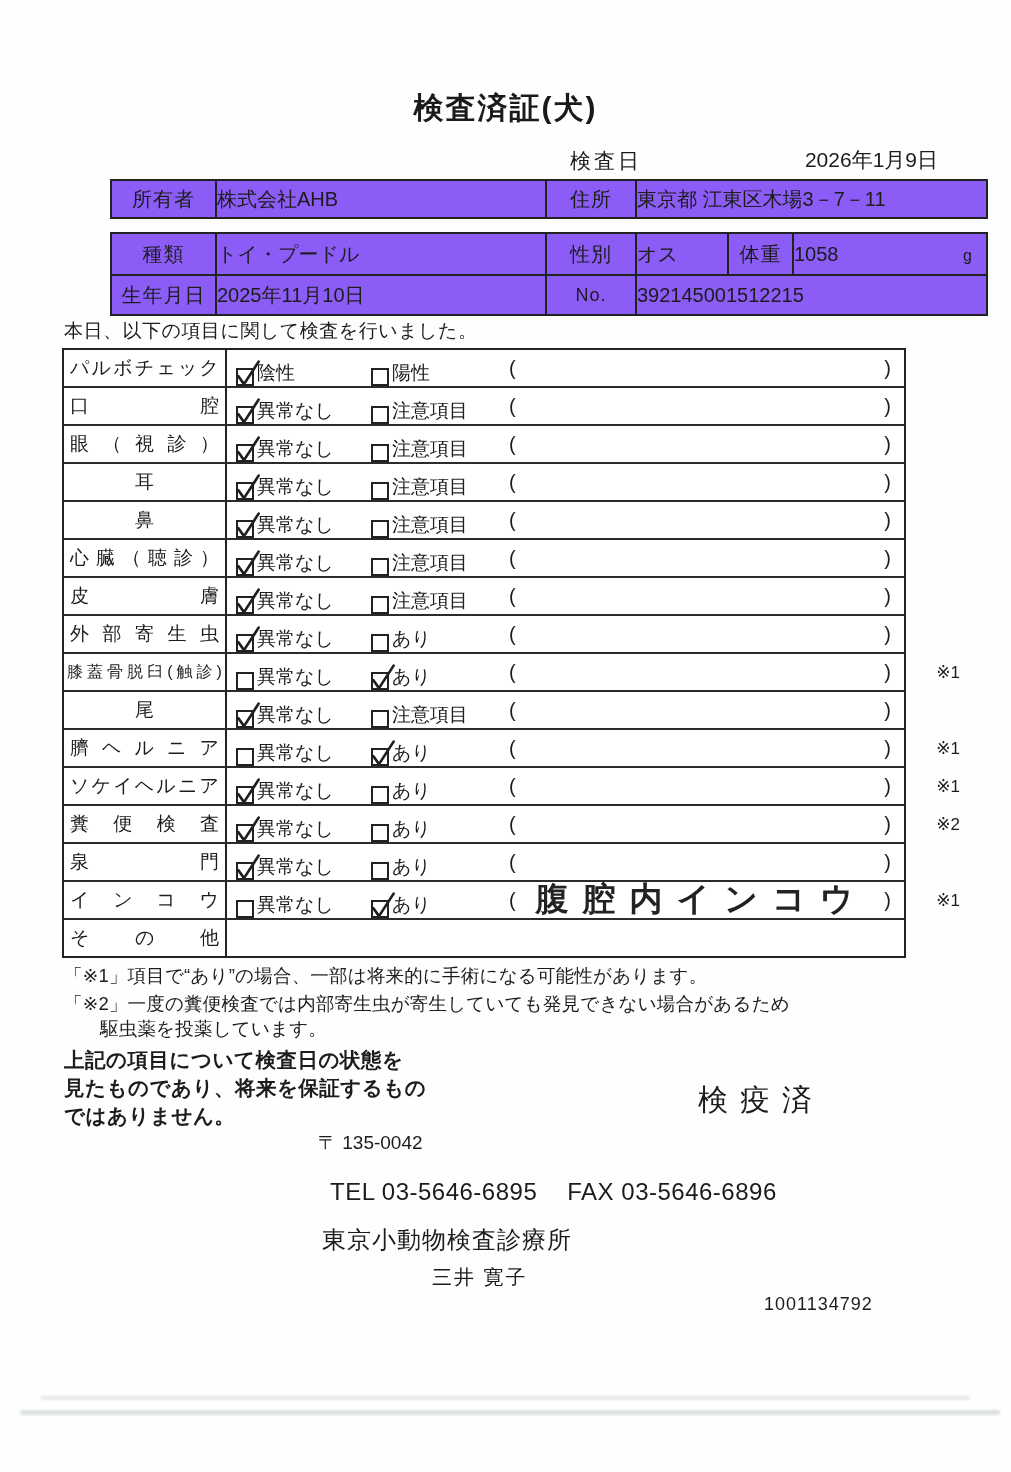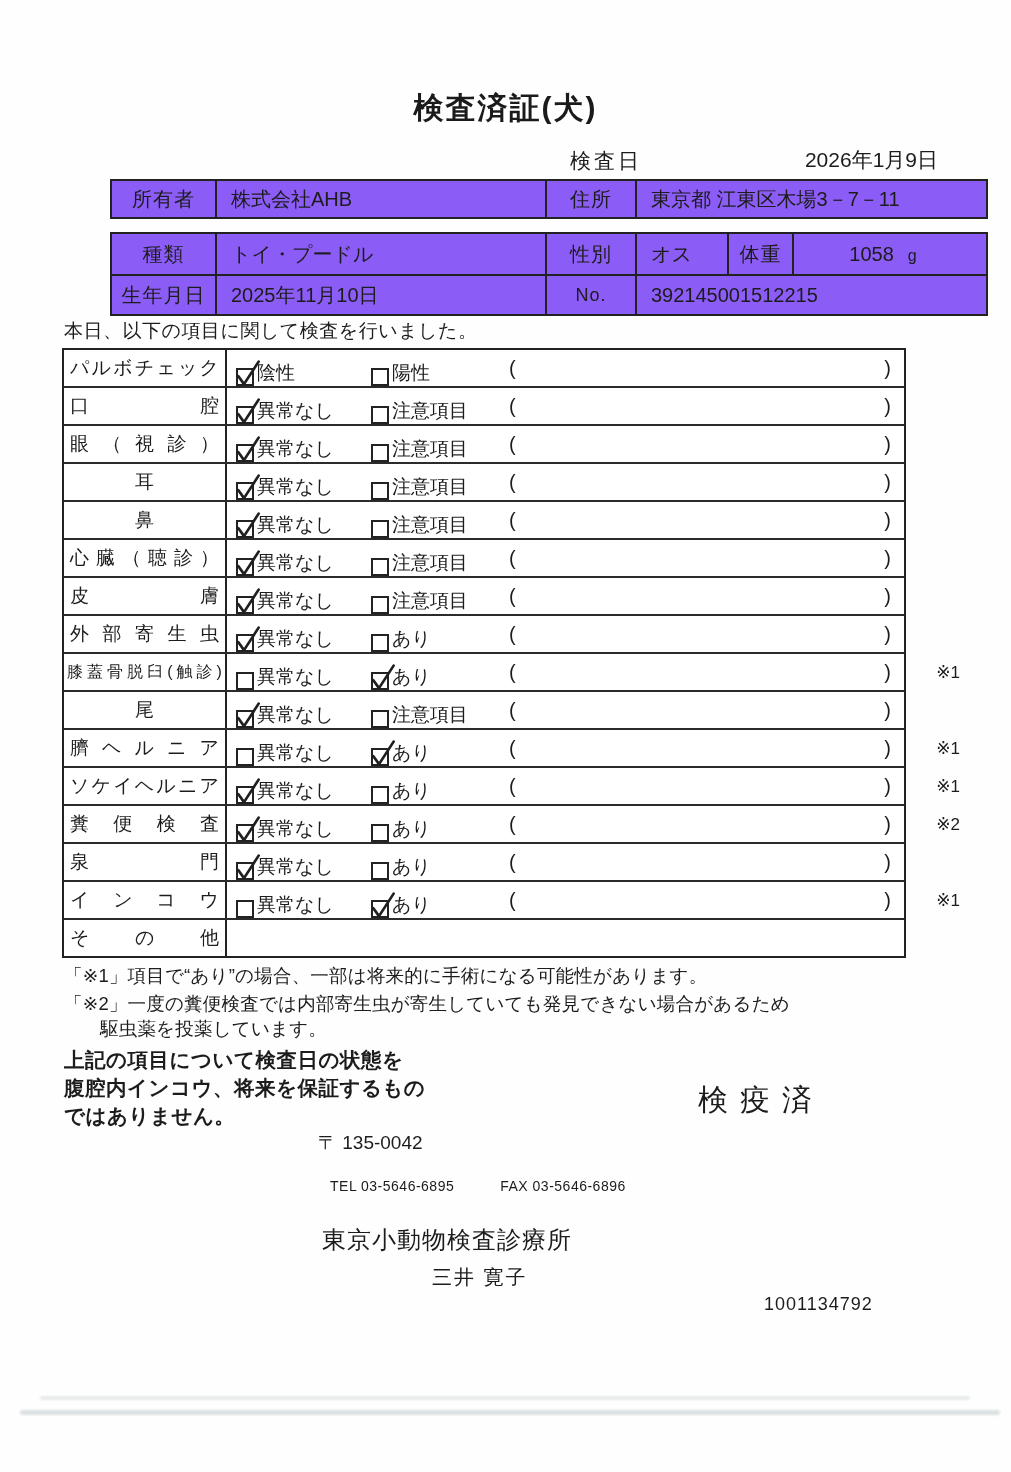--- a/index.html
+++ b/index.html
@@ -23,30 +23,30 @@
   .date-value{left:760px;top:146px;width:178px;text-align:right;font-size:21px;}
 
   
   .hbox{border:2px solid #222;box-sizing:border-box;background:#8b5cf6;margin-left:48px;}
   .hrow{display:grid;align-items:center;box-sizing:border-box;}
   .hcell{
     height:100%;display:flex;align-items:center;box-sizing:border-box;
     font-size:20px;white-space:nowrap;overflow:visible;
   }
   .hcell.lab{justify-content:center;letter-spacing:1px;}
-  .hcell.val{padding-left:14px;}
+  .hcell.val{padding-left:0;}
   .bl{border-left:2px solid #222;}
   .bt{border-top:2px solid #222;}
   .owner-table{left:62px;top:179px;width:878px;height:40px;}
   .owner-table .hrow{grid-template-columns:103px 330px 90px 1fr;height:100%;}
   .pet-table{left:62px;top:232px;width:878px;height:84px;}
   .pet-table .hrow{height:40px;}
   .pet-r1{grid-template-columns:103px 330px 90px 92px 65px 1fr;}
   .pet-r2{grid-template-columns:103px 330px 90px 1fr;}
-  .weight-cell{justify-content:center;padding-right:14px;gap:14px;}
+  .weight-cell{justify-content:space-between;padding-right:14px;gap:14px;}
   .unit{font-size:16px;padding-top:4px;}
   .no-lab{font-size:18px;}
 
   .intro{left:64px;top:318px;font-size:19px;letter-spacing:0.5px;}
 
   
   .etable{
     left:62px;top:348px;width:844px;
     border:2px solid #222;box-sizing:border-box;background:#fff;
   }
@@ -89,21 +89,21 @@
   .n2b{left:100px;top:1016px;}
 
   .disc{font-size:20.5px;font-weight:600;letter-spacing:0.5px;}
   .d1{left:64px;top:1046px;}
   .d2{left:64px;top:1074px;}
   .d3{left:64px;top:1102px;}
 
   .stamp{left:698px;top:1080px;font-size:30px;letter-spacing:12px;font-weight:400;}
 
   .postal{left:318px;top:1130px;font-size:19px;display:flex;gap:42px;}
-  .tel{left:330px;top:1178px;font-size:14px;display:flex;gap:46px;letter-spacing:0.5px;}
+  .tel{left:330px;top:1178px;font-size:24px;display:flex;gap:30px;letter-spacing:0.5px;}
   .clinic{left:322px;top:1224px;font-size:24px;letter-spacing:1px;}
   .vet{left:432px;top:1264px;font-size:20px;letter-spacing:2px;}
   .code{left:764px;top:1294px;font-size:18px;letter-spacing:1px;}
 
   
   .artifact{position:absolute;border-radius:2px;filter:blur(1.2px);}
   .a1{left:40px;top:1396px;width:930px;height:4px;background:#dde2e3;opacity:.7;}
   .a2{left:20px;top:1410px;width:980px;height:5px;background:#d3dadc;opacity:.8;}
 </style>
 </head>
@@ -502,40 +502,41 @@
           </span>
           <span class="opt opt2">
             <span class="cb checked">
               <svg viewBox="0 0 24 26">
                 <path d="M3 15 L8 22 L21 2" fill="none" stroke="#1f1f1f" stroke-width="2.4" stroke-linecap="round" stroke-linejoin="round"></path>
               </svg>
             </span>
             <span>あり</span>
           </span>
           <span class="popen">(</span>
+          <span class="ptext">腹腔内インコウ</span>
           <span class="pclose">)</span>
         </div>
         <span class="enote">※1</span>
       </div>
       <div class="erow">
         <div class="elabel">
           <span>そ</span>
           <span>の</span>
           <span>他</span>
         </div>
         <div class="econtent"></div>
       </div>
     </div>
 
   <div class="abs note n1">「※1」項目で“あり”の場合、一部は将来的に手術になる可能性があります。</div>
   <div class="abs note n2a">「※2」一度の糞便検査では内部寄生虫が寄生していても発見できない場合があるため</div>
   <div class="abs note n2b">駆虫薬を投薬しています。</div>
 
   <div class="abs disc d1">上記の項目について検査日の状態を</div>
-  <div class="abs disc d2">腹腔内インコウ、将来を保証するもの</div>
+  <div class="abs disc d2">見たものであり、将来を保証するもの</div>
   <div class="abs disc d3">ではありません。</div>
 
   <div class="abs stamp">検疫済</div>
 
   <div class="abs postal">
     <span>〒 135-0042</span>
   </div>
   <div class="abs tel">
     <span>TEL 03-5646-6895</span>
     <span>FAX 03-5646-6896</span>

